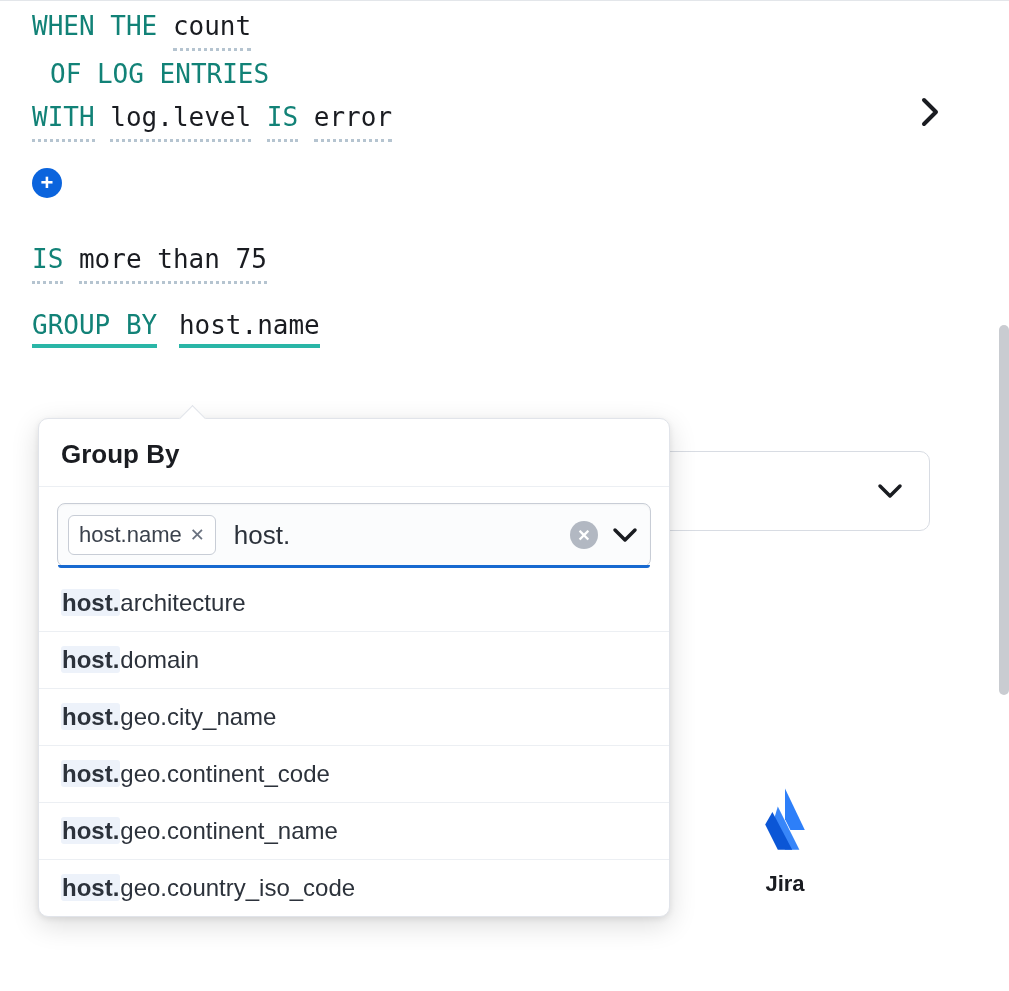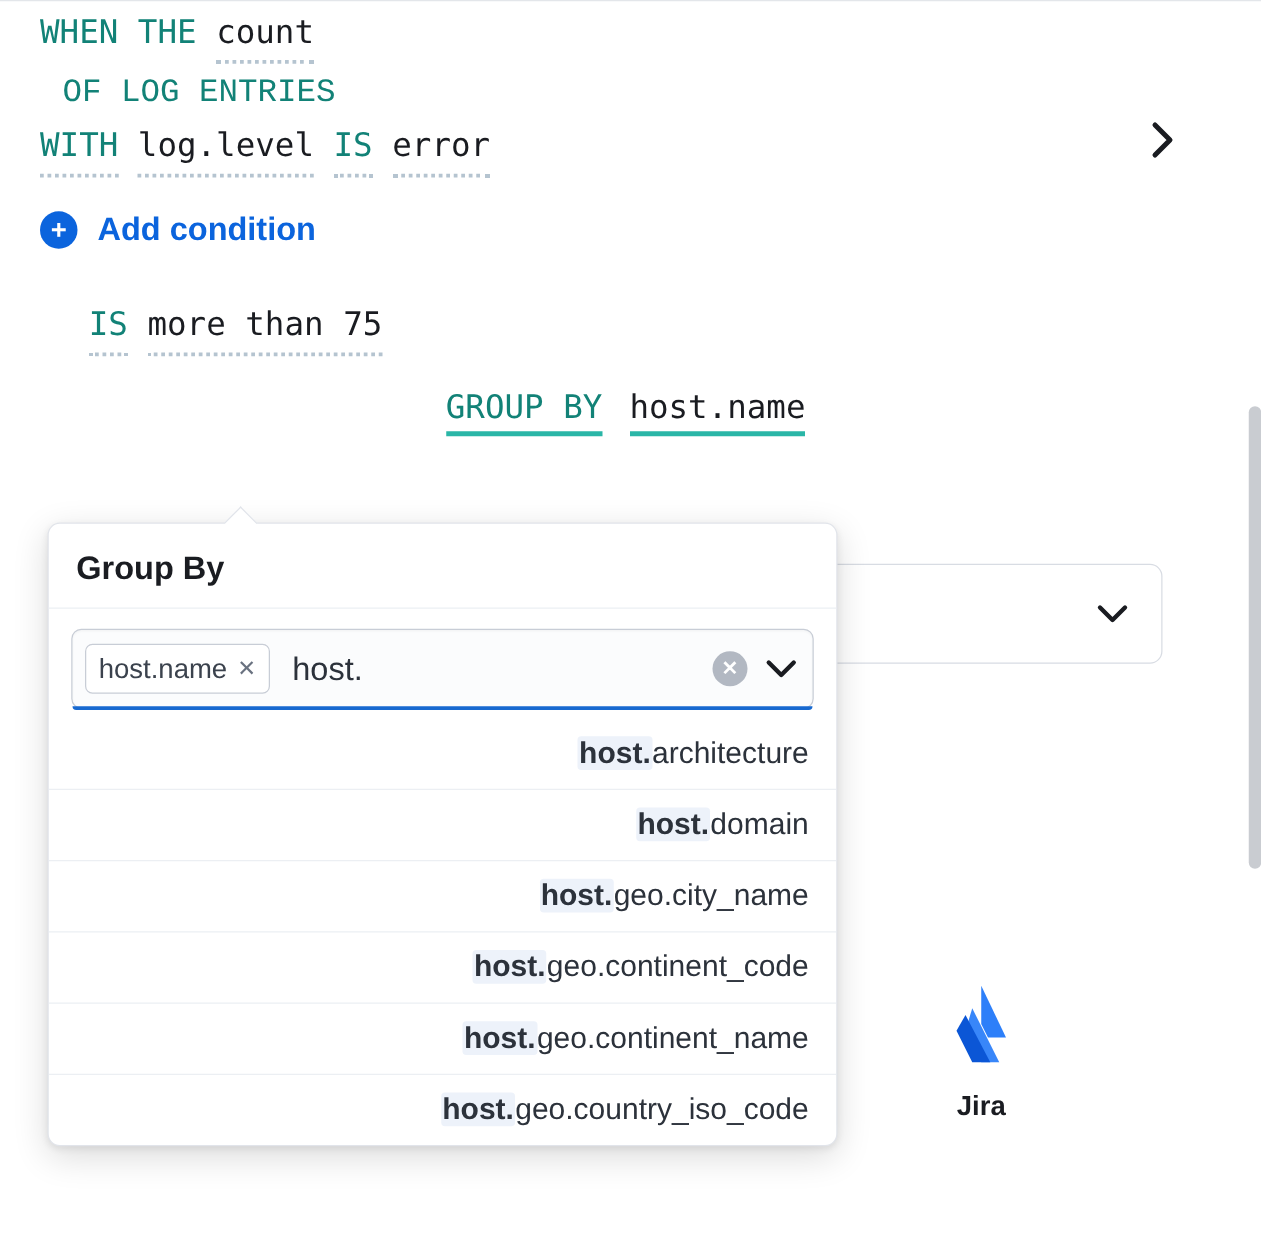--- a/index.html
+++ b/index.html
@@ -23,44 +23,44 @@
     font-size: 26px;
     line-height: 1.5;
   }
   .kw { color: #128277; }
   .token {
     display: inline-block;
     border-bottom: 3px dotted #b5c4d0;
     padding-bottom: 2px;
   }
   .row1 { margin-top: 2px; }
-  .row2 { margin-top: 4px; padding-left: 18px; font-family: Liberation Mono, monospace; }
+  .row2 { margin-top: 4px; padding-left: 18px; }
   .row3 { margin-top: 4px; }
   .add-row {
     margin-top: 26px;
     display: flex;
     align-items: center;
     gap: 16px;
     color: #0b64dd;
     font-weight: 600;
     font-size: 26px;
     cursor: pointer;
     width: max-content;
   }
   .plus-circle {
     width: 30px; height: 30px;
     background: #0b64dd;
     border-radius: 50%;
     display: flex; align-items: center; justify-content: center;
     color: #fff;
     font-size: 22px; line-height: 1;
   }
-  .is-row { margin-top: 42px; margin-left: 39px; }
+  .is-row { margin-top: 42px; }
   .for-row { margin-top: 22px; }
-  .group-row { margin-top: 22px; text-align: center; }
+  .group-row { margin-top: 22px; }
   .active-underline {
     border-bottom: 4px solid #2ab6a7;
     padding-bottom: 4px;
   }
 
   .chevron-right {
     position: absolute;
     right: 70px;
     top: 96px;
     cursor: pointer;
@@ -187,21 +187,20 @@
   }
   .chev {
     cursor: pointer;
     display: flex;
   }
 
   .options {
     margin-top: 8px;
     max-height: 400px;
     overflow-y: auto;
-    text-align: right;
   }
   .option {
     padding: 14px 22px;
     font-size: 24px;
     color: #2c323b;
     border-bottom: 1px solid #eceff3;
     cursor: pointer;
   }
   .option .match {
     font-weight: 700;
@@ -264,21 +263,20 @@
   </div>
 
   <div class="chevron-right">
     <svg width="18" height="30" viewBox="0 0 18 30">
         <path d="M3 3 L15 15 L3 27" stroke="#1a1c21" stroke-width="4" fill="none" stroke-linecap="round" stroke-linejoin="round"></path>
       </svg>
   </div>
 
   <div class="add-row">
     <span class="plus-circle">+</span>
-    <span>Add condition</span>
   </div>
 
   <div class="mono is-row">
     <span class="kw token">IS</span>
     <span class="token">more than 75</span>
   </div>
 
 
   <div class="mono group-row">
     <span class="kw active-underline">GROUP BY</span>

